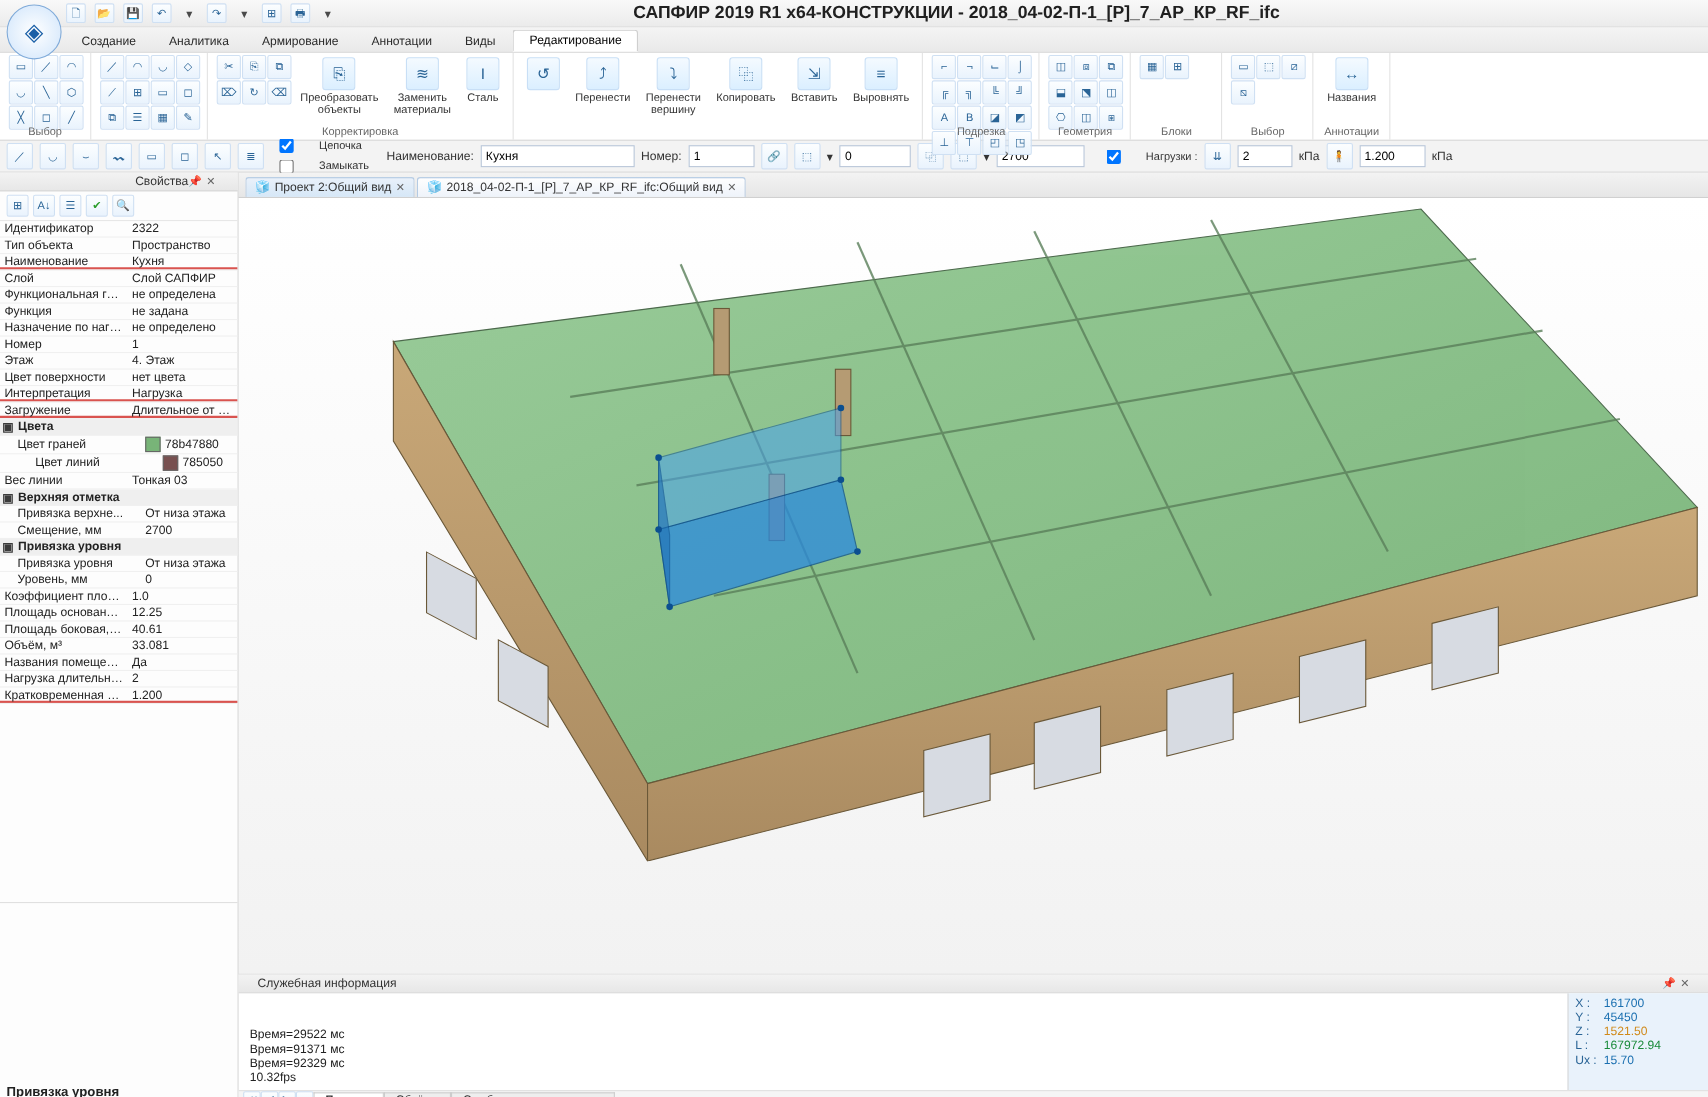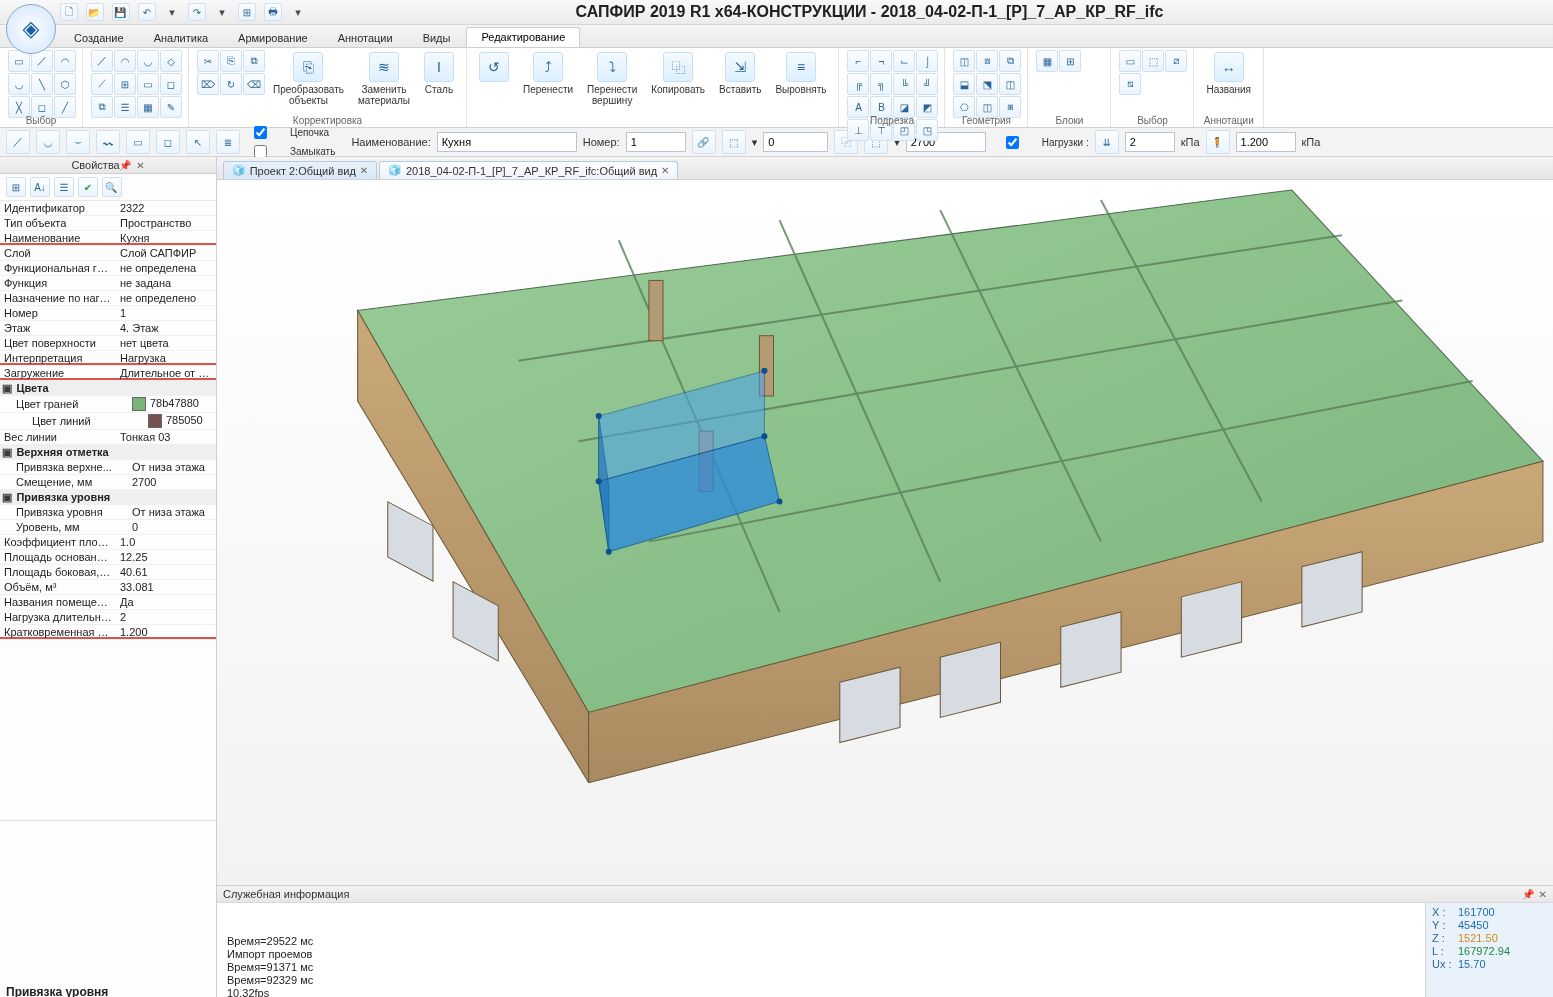--- a/index.html
+++ b/index.html
@@ -20,39 +20,39 @@
  .bigbtn .lbl{font-size:10px;color:#333;line-height:11px;}
  .smgrid{display:grid;grid-template-columns:repeat(3,20px);grid-auto-rows:20px;gap:3px;}
  .smic{width:20px;height:20px;border:1px solid #cfe0f3;border-radius:2px;background:linear-gradient(#fcfeff,#e9f3fd);display:flex;align-items:center;justify-content:center;font-size:10px;color:#2a6496;}
  .optbar{height:28px;background:#f3f3f3;border-bottom:1px solid #d4d4d4;display:flex;align-items:center;gap:6px;padding:0 6px;}
  .optbar .smic{width:22px;height:22px;}
  .optbar label{font-size:11px;color:#333;}
  .optbar input[type=text]{height:18px;border:1px solid #b7c5d8;padding:0 4px;font-size:11px;background:#fff;}
  .optbar .chk{display:flex;align-items:center;gap:20px;font-size:10px;}
  .workspace{display:flex;height:calc(100vh - 24px - 22px - 79px - 28px);}
  .props{width:216px;border-right:1px solid #cfcfcf;display:flex;flex-direction:column;background:#fdfdfd;}
- .props .hdr{font-size:11px;padding:2px 4px;background:linear-gradient(#f3f3f3,#e7e7e7);border-bottom:1px solid #d0d0d0;display:flex;align-items:center;justify-content:center;}
+ .props .hdr{font-size:11px;padding:2px 20px;background:linear-gradient(#f3f3f3,#e7e7e7);border-bottom:1px solid #d0d0d0;display:flex;align-items:center;justify-content:flex-end;}
  .props .tb{display:flex;gap:4px;padding:3px 6px;border-bottom:1px solid #e7e7e7;}
  .props .tb .smic{width:18px;height:18px;font-size:10px;}
  .proplist{flex:1;overflow:auto;font-size:11px;}
  .prow{display:flex;border-bottom:1px solid #f0f0f0;align-items:center;min-height:14px;}
  .prow .k{width:108px;padding:1px 4px;color:#222;white-space:nowrap;overflow:hidden;text-overflow:ellipsis;}
  .prow .v{flex:1;padding:1px 4px;color:#222;white-space:nowrap;overflow:hidden;text-overflow:ellipsis;}
  .prow.group{background:#efefef;font-weight:600;color:#3b3b3b;}
  .prow.group .k{width:auto;}
  .prow .swatch{width:12px;height:12px;border:1px solid #666;display:inline-block;margin-right:4px;vertical-align:middle;}
  .underline-red{box-shadow:inset 0 -2px 0 #d9534f;}
  .docarea{flex:1;display:flex;flex-direction:column;min-width:0;}
  .doctabs{height:22px;background:linear-gradient(#f3f3f3,#e6e6e6);border-bottom:1px solid #d0d0d0;display:flex;align-items:flex-end;padding-left:6px;gap:2px;}
  .dtab{display:flex;align-items:center;gap:4px;padding:2px 8px;font-size:11px;background:linear-gradient(#e9f1fa,#d6e7f7);border:1px solid #b4cbe4;border-bottom:none;border-radius:3px 3px 0 0;max-width:320px;}
  .dtab .close{font-size:10px;color:#666;}
  .viewport{flex:1;background:linear-gradient(#ffffff,#f2f2f2);position:relative;overflow:hidden;}
  .model{position:absolute;inset:0;}
  .log{height:115px;border-top:1px solid #cfcfcf;display:flex;flex-direction:column;background:#fff;font-size:11px;}
- .log .hdr{font-size:11px;padding:2px 6px;background:linear-gradient(#f3f3f3,#e7e7e7);border-bottom:1px solid #d8d8d8;display:flex;align-items:center;justify-content:space-between;}
+ .log .hdr{font-size:11px;padding:2px 17px;background:linear-gradient(#f3f3f3,#e7e7e7);border-bottom:1px solid #d8d8d8;display:flex;align-items:center;justify-content:space-between;}
  .log .body{flex:1;display:flex;}
  .log .msgs{flex:1;padding:4px 10px;color:#222;line-height:13px;overflow:hidden;margin-top:28px;}
  .coords{width:115px;border-left:1px solid #d8d8d8;background:#e9f2fb;padding:3px 6px;font-size:11px;line-height:13px;}
  .coords div{display:flex;gap:4px;}
  .coords .ck{width:22px;color:#2a6496;}
  .coords .cv{flex:1;}
  .log .tabs{height:18px;display:flex;align-items:center;gap:0;border-top:1px solid #e0e0e0;background:#f5f5f5;padding-left:4px;}
  .log .ltab{padding:1px 10px;font-size:10px;border:1px solid #ccc;border-bottom:none;background:#eee;}
  .log .ltab.active{background:#fff;font-weight:600;}
  .hint{position:absolute;left:6px;bottom:2px;font-weight:700;font-size:12px;color:#222;}
@@ -510,21 +510,20 @@
       <div class="hdr">
         <span>Служебная информация</span>
         <span class="pinicons">
             <span>📌</span>
             <span>✕</span>
           </span>
       </div>
       <div class="body">
         <div class="msgs" id="logmsgs">
             <div>Время=29522 мс</div>
-            <div>Импорт проемов</div>
             <div>Время=91371 мс</div>
             <div>Время=92329 мс</div>
             <div>  10.32fps</div>
           </div>
         <div class="coords" id="coords">
             <div>
               <span class="ck">X :</span>
               <span class="cv" style="color: rgb(26, 111, 176);">161700</span>
             </div>
             <div>

